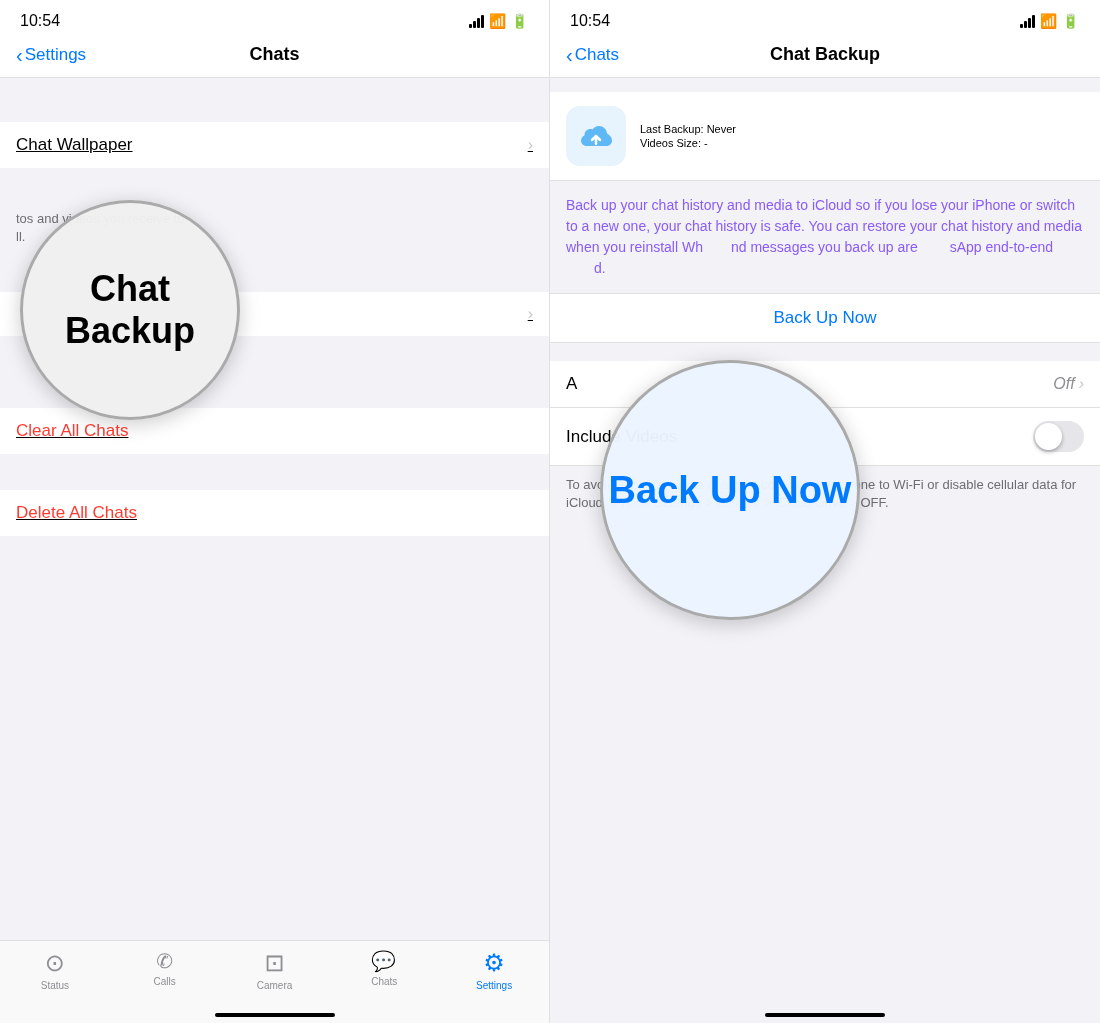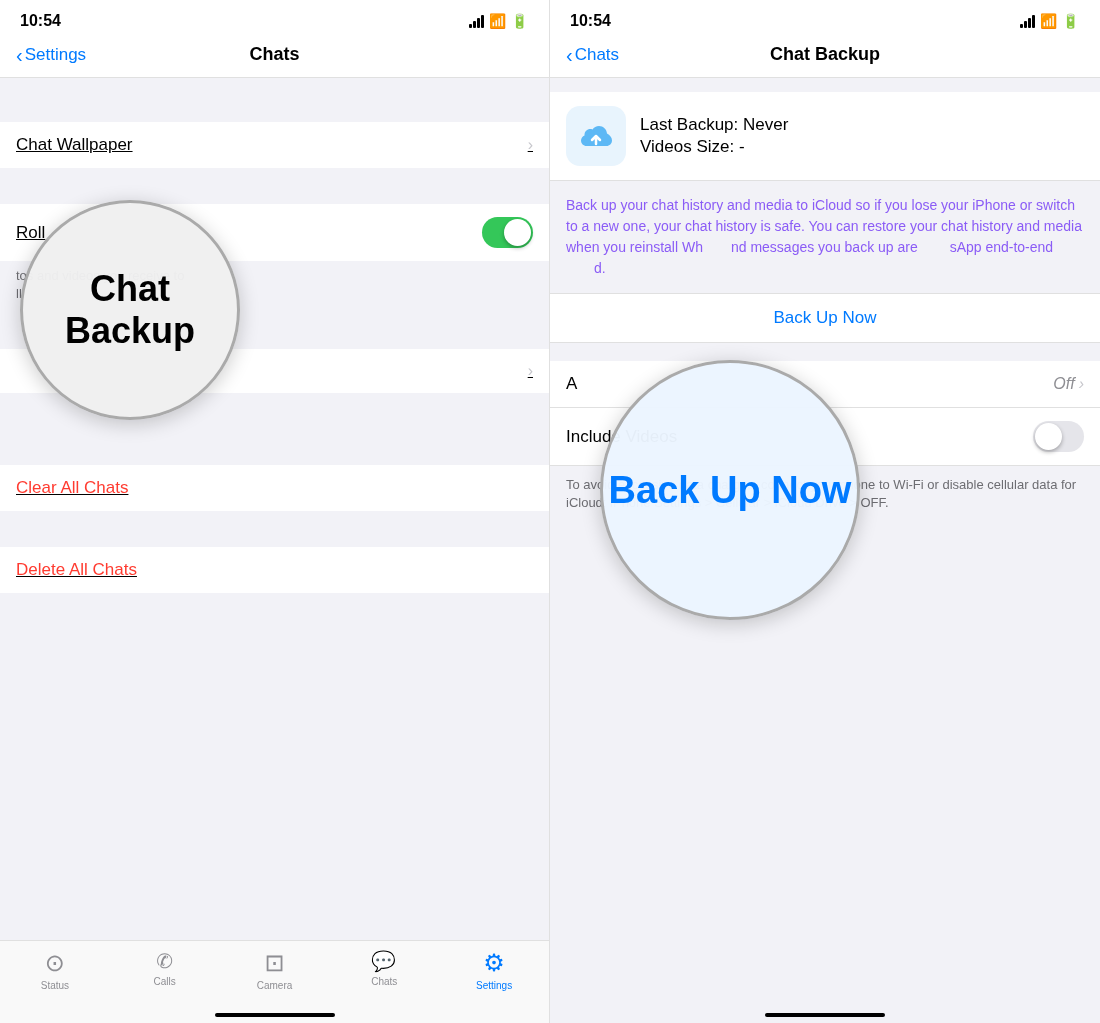--- a/index.html
+++ b/index.html
@@ -26,21 +26,21 @@
     
     .status-bar {
       display: flex;
       justify-content: space-between;
       align-items: center;
       padding: 12px 20px 6px 20px;
       background: #fff;
     }
     .status-time {
       font-size: 16px;
-      font-weight: 700;
+      font-weight: 400;
       color: #000;
     }
     .status-icons {
       display: flex;
       align-items: center;
       gap: 5px;
       font-size: 13px;
       color: #000;
     }
 
@@ -232,21 +232,21 @@
       padding: 14px 16px;
       background: #fff;
       border-bottom: 1px solid #e0e0e0;
     }
     .backup-info-text {
       display: flex;
       flex-direction: column;
       gap: 2px;
     }
     .backup-info-line {
-      font-size: 17px;
+      font-size: 11px;
       color: #000;
     }
 
     .backup-description {
       padding: 14px 16px;
       background: #f2f2f7;
       font-size: 14px;
       color: #8b5cf6;
       line-height: 1.5;
     }
@@ -395,26 +395,20 @@
 
     <div class="settings-group">
       <div class="settings-item">
         <span class="settings-item-label">Chat Wallpaper</span>
         <span class="chevron">›</span>
       </div>
     </div>
 
     <div class="section-divider"></div>
 
-    <div class="settings-group">
-      <div class="settings-item">
-        <span class="settings-item-label">Roll</span>
-        <div class="toggle-on"></div>
-      </div>
-    </div>
     <div class="sub-text">tos and videos you receive to<br>ll.</div>
 
     <div class="section-divider"></div>
 
     <div class="settings-group">
       <div class="settings-item">
         <span class="settings-item-label"></span>
         <span class="chevron">›</span>
       </div>
     </div>

